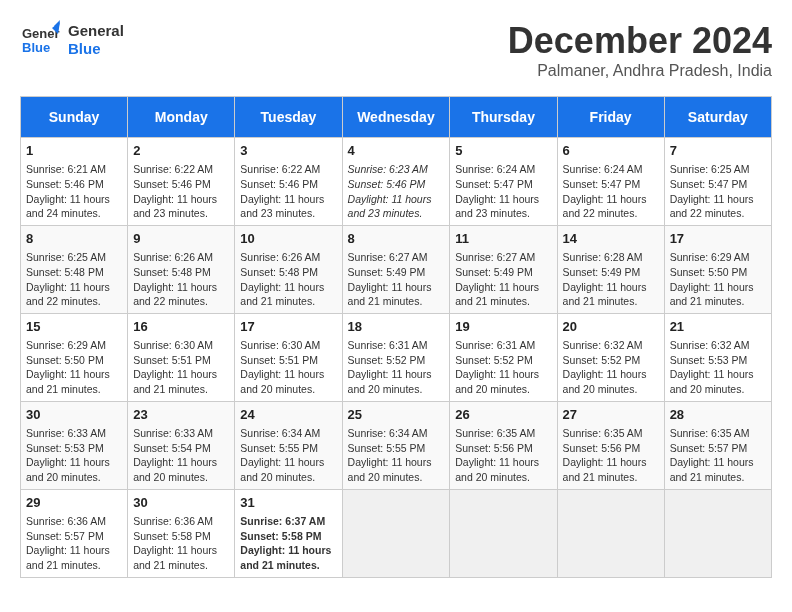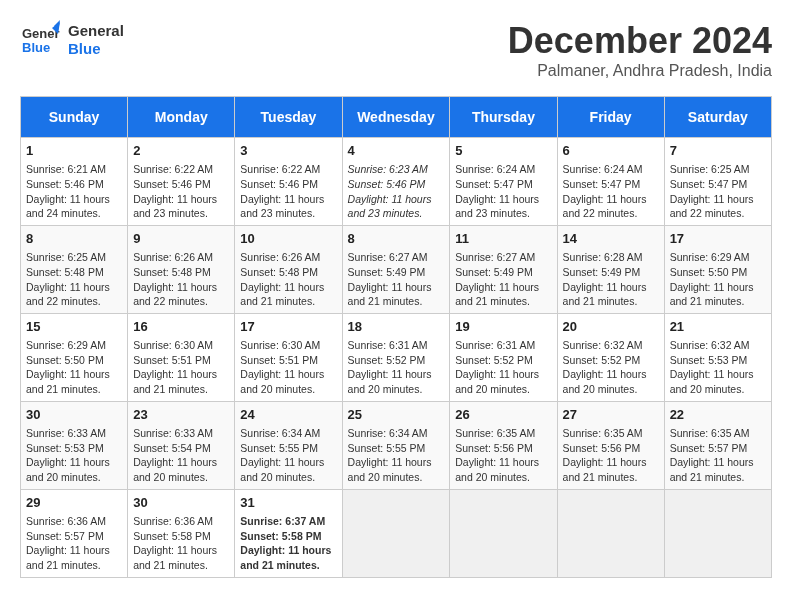--- a/index.html
+++ b/index.html
@@ -220,21 +220,21 @@
 Daylight: 11 hours
 and 20 minutes.</span></td>
         <td><span class="day-number">26</span><span class="cell-text" style="white-space: pre-line;">Sunrise: 6:35 AM
 Sunset: 5:56 PM
 Daylight: 11 hours
 and 20 minutes.</span></td>
         <td><span class="day-number">27</span><span class="cell-text" style="white-space: pre-line;">Sunrise: 6:35 AM
 Sunset: 5:56 PM
 Daylight: 11 hours
 and 21 minutes.</span></td>
-        <td><span class="day-number">22</span><span class="cell-text" style="white-space: pre-line;">Sunrise: 6:35 AM
+        <td><span class="day-number">28</span><span class="cell-text" style="white-space: pre-line;">Sunrise: 6:35 AM
 Sunset: 5:57 PM
 Daylight: 11 hours
 and 21 minutes.</span></td>
       </tr>
       <tr class="last-row">
         <td><span class="day-number">29</span><span class="cell-text" style="white-space: pre-line;">Sunrise: 6:36 AM
 Sunset: 5:57 PM
 Daylight: 11 hours
 and 21 minutes.</span></td>
         <td><span class="day-number">30</span><span class="cell-text" style="white-space: pre-line;">Sunrise: 6:36 AM

